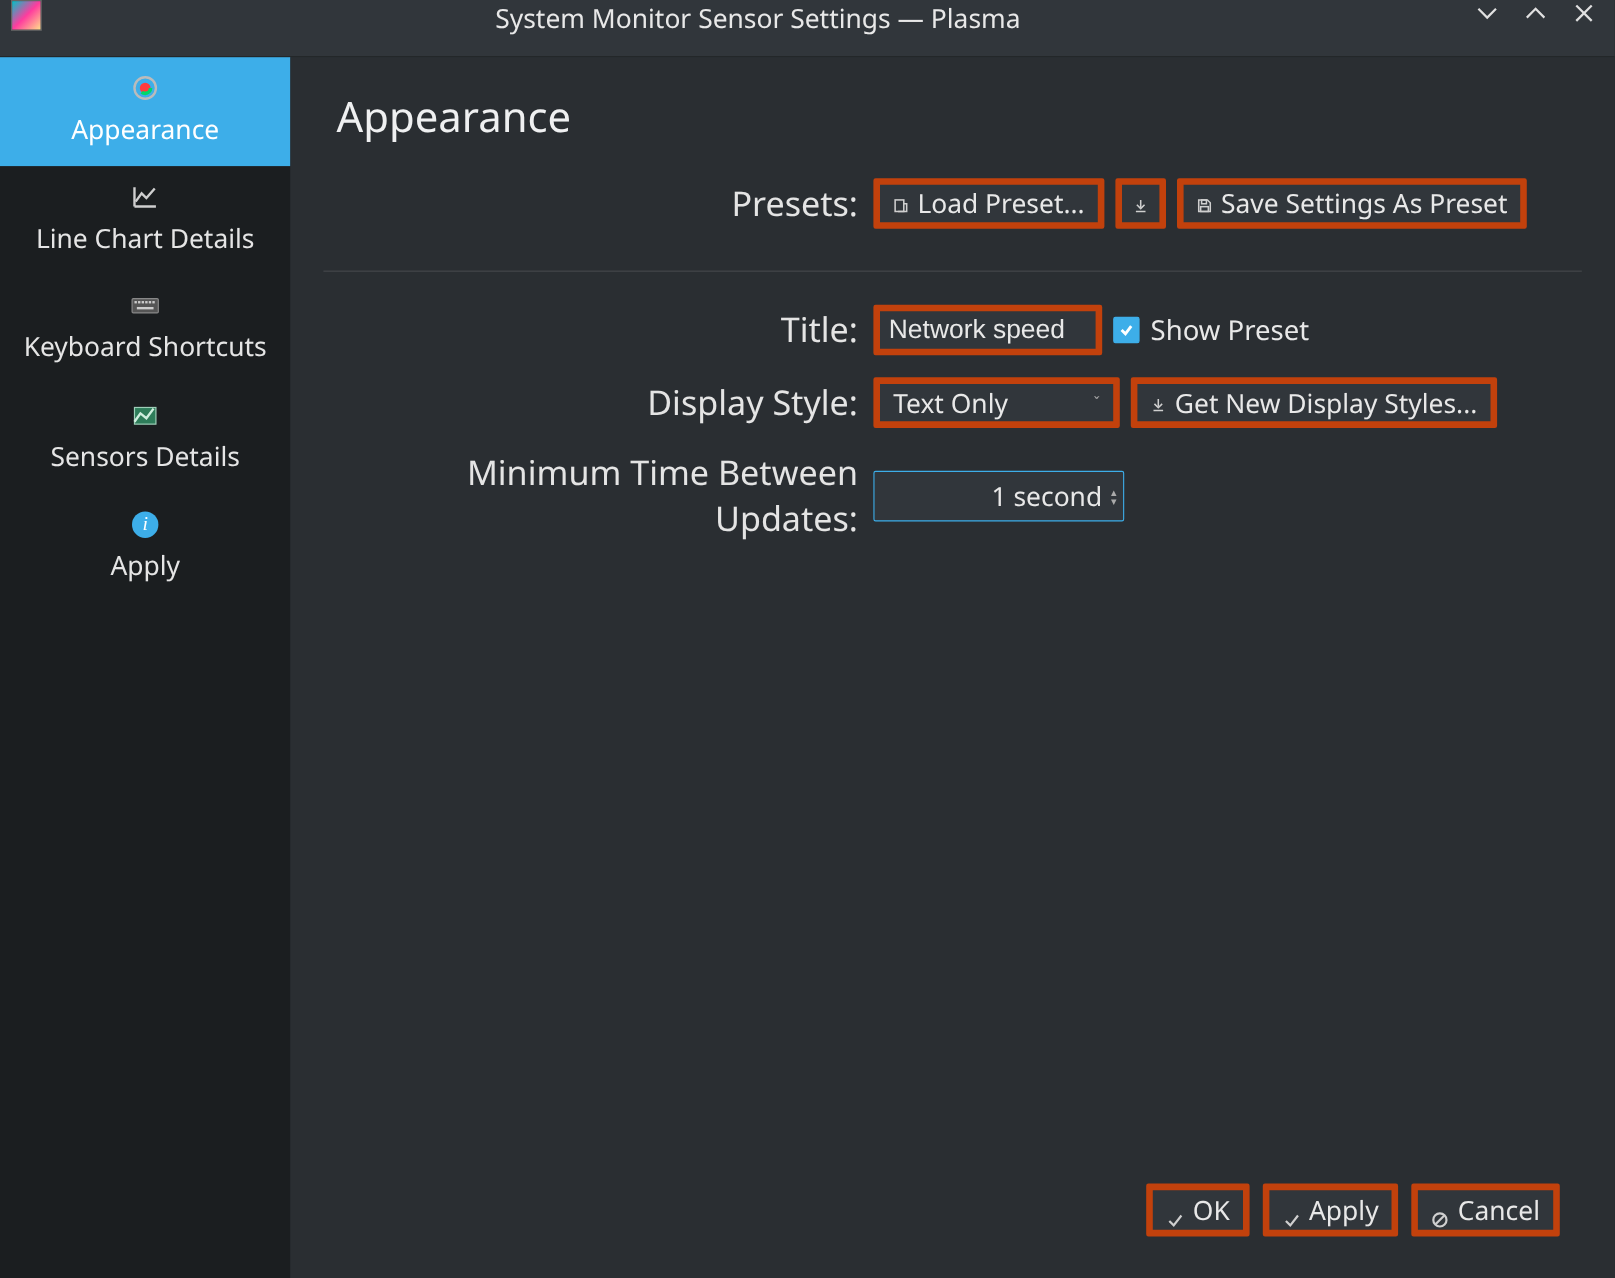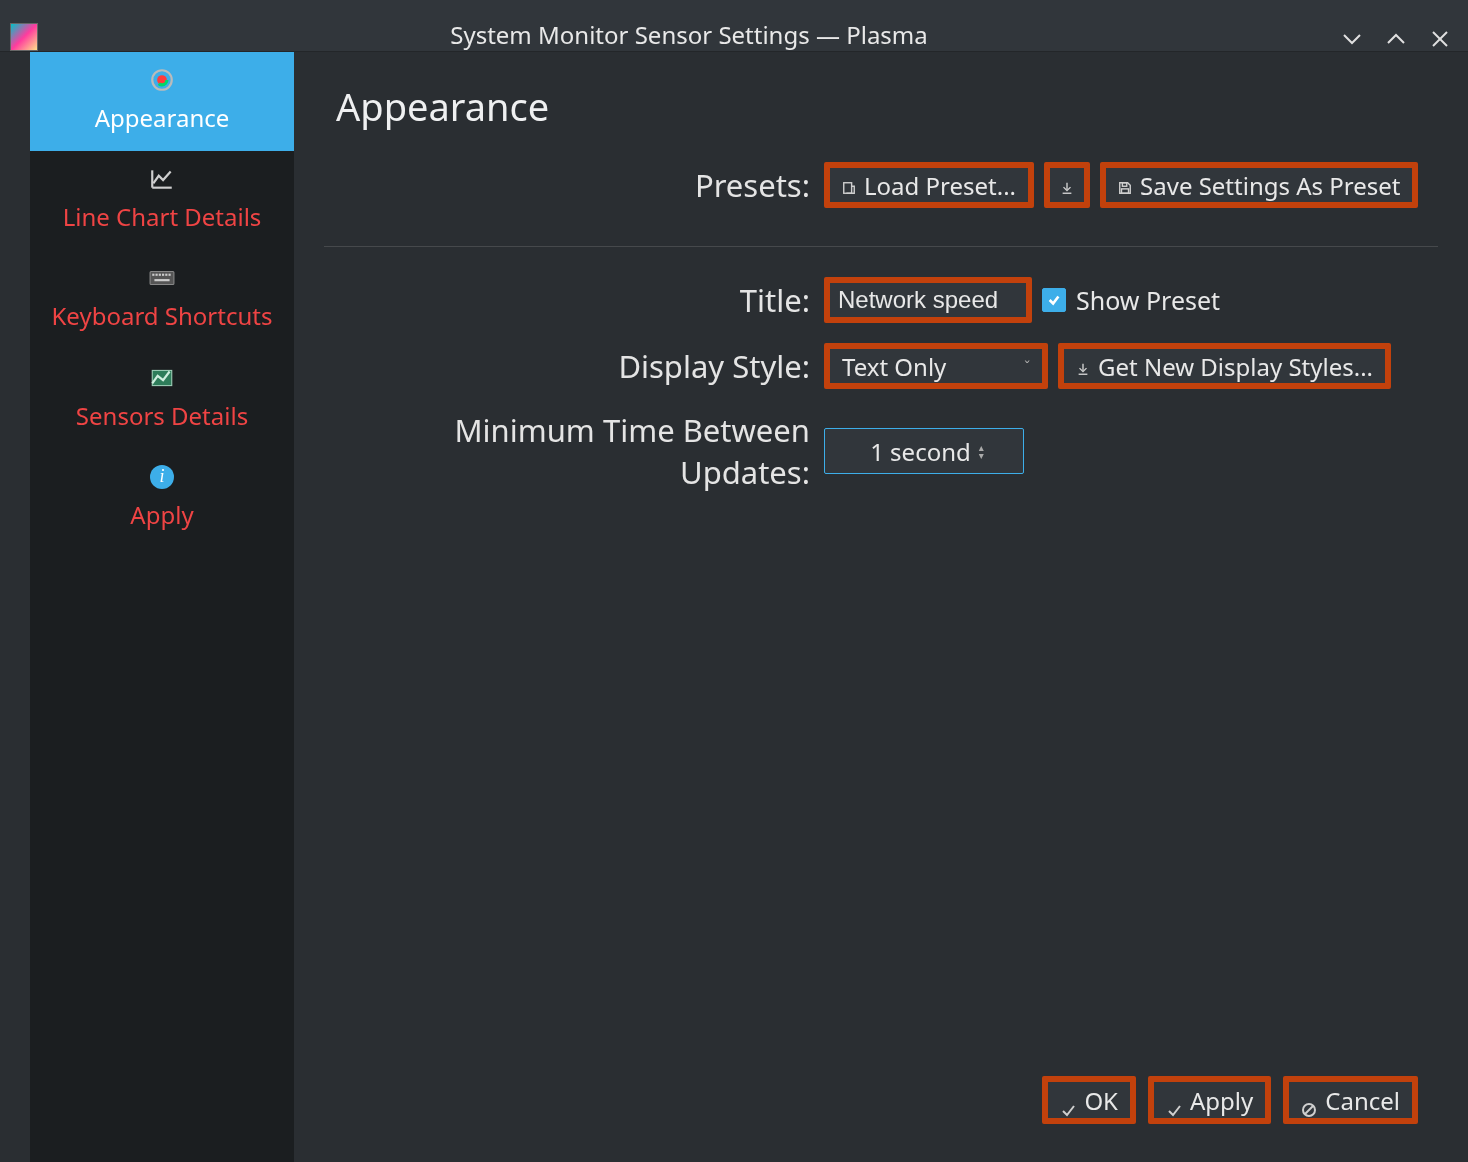--- a/index.html
+++ b/index.html
@@ -10,21 +10,21 @@
     color: #e8e8e8;
     font-size: 24px;
     display: flex;
     flex-direction: column;
   }
   
   .titlebar {
     height: 52px;
     background: #31363b;
     display: flex;
-    align-items: flex-end;
+    align-items: flex-start;
     padding: 0 10px;
     gap: 12px;
     border-bottom: 1px solid #232629;
   }
   .titlebar .app-icon {
     width: 28px; height: 28px;
     background: linear-gradient(135deg,#00c2c7 0%,#ff3c9e 50%,#ffe08a 100%);
     border: 1px solid #666;
     display:flex;align-items:center;justify-content:center;
   }
@@ -47,21 +47,20 @@
     cursor:pointer;
     font-size:22px;
   }
   .titlebar svg { stroke:#e0e0e0; stroke-width:2; fill:none; }
 
   
   .content {
     flex: 1;
     display: flex;
     min-height: 0;
-    padding-left: 30px;
   }
   
   .sidebar {
     width: 264px;
     background: #1b1e20;
     display: flex;
     flex-direction: column;
   }
   .side-item {
     display: flex;
@@ -74,21 +73,21 @@
     color: #eeeeee;
     font-size: 24px;
     line-height: 1.3;
     cursor: pointer;
   }
   .side-item.selected {
     background: #3daee9;
     color: #ffffff;
   }
   .side-item.selected .lbl { color:#1b1e20; }
-  .side-item .lbl { color:#ef4444; }
+  .side-item .lbl { color:#e5e5e5; }
   .side-item.selected .lbl { color:#1b1e20; font-weight:400; color:#ffffff;}
   .side-item.selected { color:#fff; }
   .side-item.selected .lbl{ color:#ffffff; }
   .side-icon { width:28px; height:28px; display:flex; align-items:center; justify-content:center; }
   .side-icon svg { width:26px; height:26px; }
   .info-circle {
     width:24px;height:24px;border-radius:50%;
     background:#3daee9;color:#fff;font-size:18px;
     display:flex;align-items:center;justify-content:center;
     font-style:italic;font-family:Georgia,serif;
@@ -161,23 +160,23 @@
     width:24px;height:24px;border:1px solid #5b5f63;border-radius:2px;
     display:flex;align-items:center;justify-content:center;
     background:#31363b;
   }
   .chk.checked { background:#3daee9;border-color:#3daee9;}
   .chk.checked svg { stroke:#fff; stroke-width:3; fill:none;}
   .chk-label {font-size:25px;}
   .select { width:224px; justify-content:space-between; }
   .select .caret { font-size:14px; color:#aaa; }
   .spin {
-    width:200px;
+    width:228px;
     border:1px solid #3daee9;
-    justify-content:center;
+    justify-content:flex-end;
     padding-right:6px;
     cursor:text;
   }
   .spin .caret-double {display:flex;flex-direction:column;line-height:8px;font-size:10px;color:#aaa;}
   
   .footer {
     display:flex;
     justify-content:flex-end;
     gap:12px;
     padding:12px 20px 18px 0;

